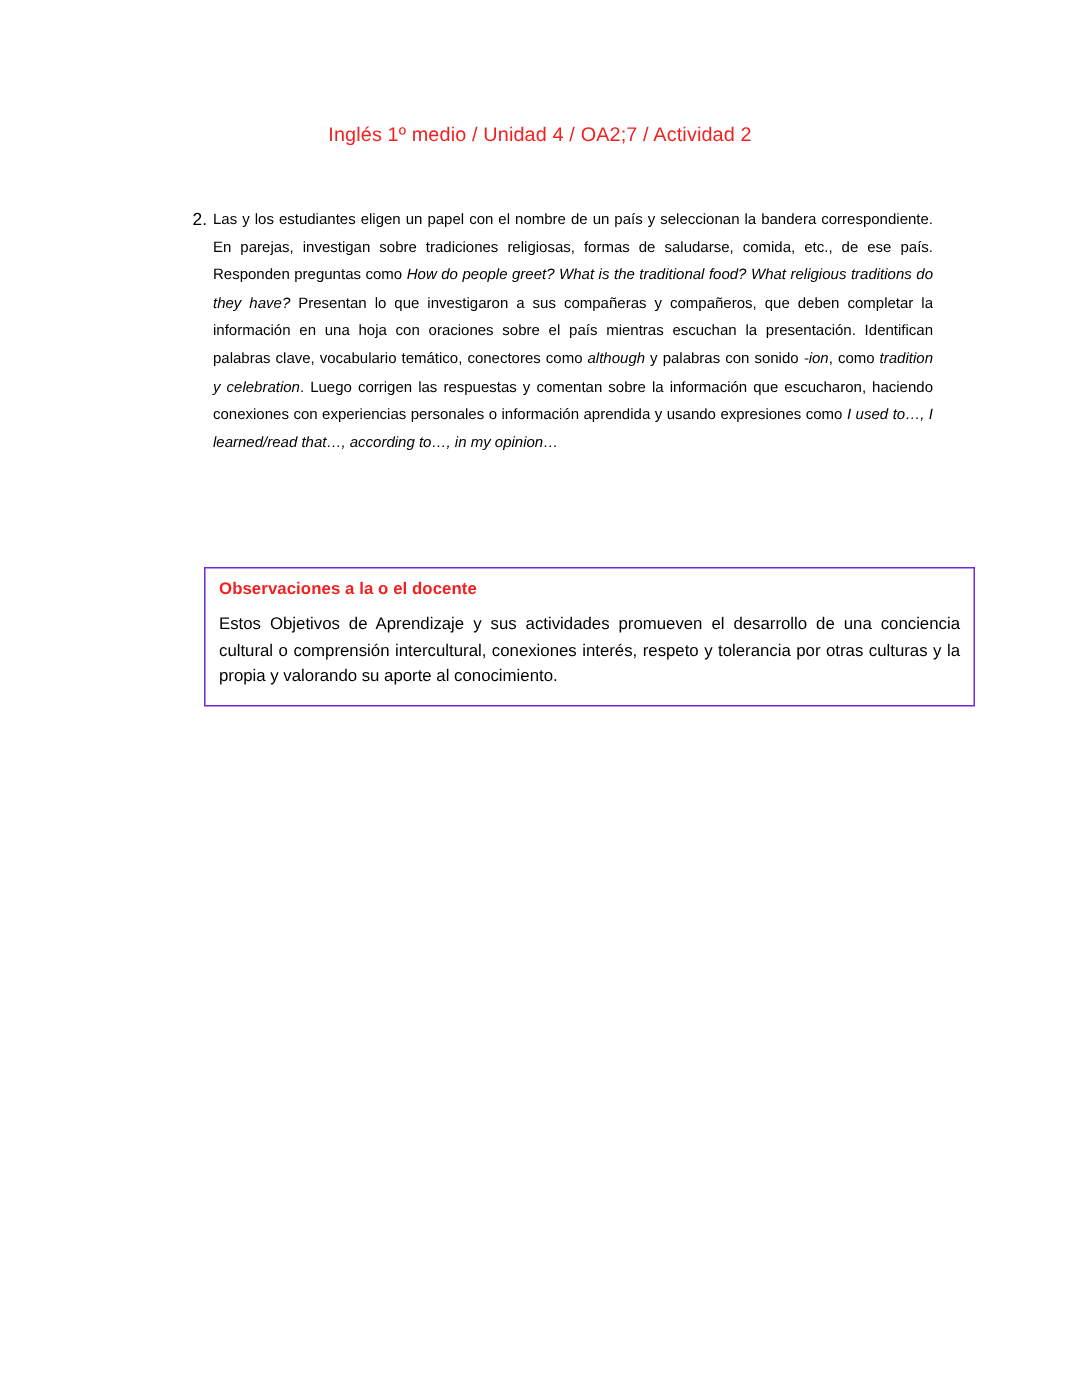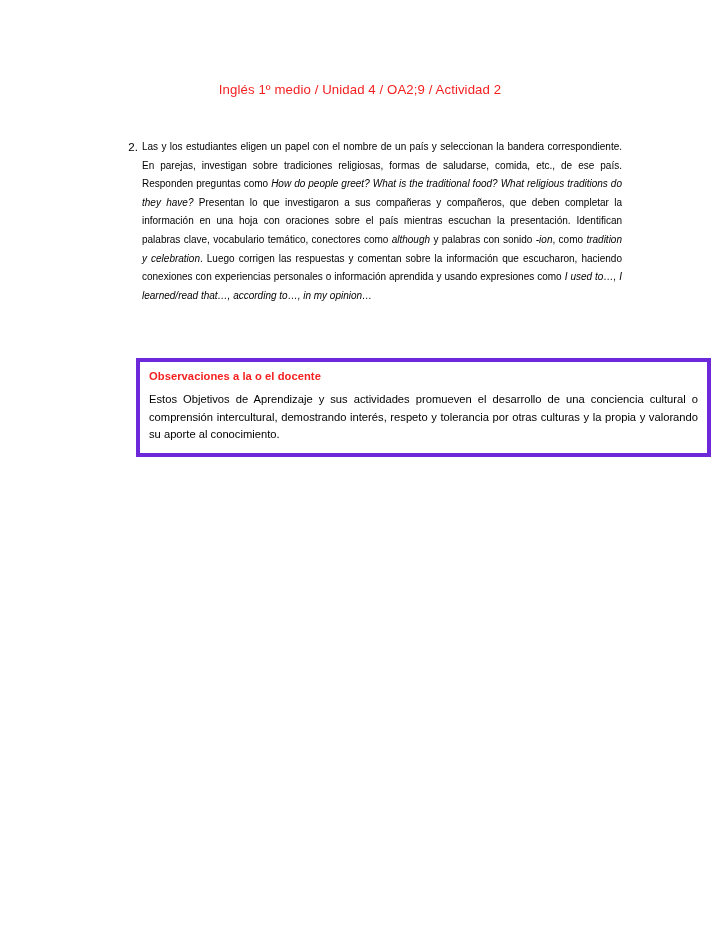--- a/index.html
+++ b/index.html
@@ -66,24 +66,24 @@
     hyphens: none;
   }
   .activity-body i {
     font-style: italic;
   }
 
   
   .obs-box {
     position: absolute;
     left: 136px;
-    top: 358px;
-    width: 575px;
+    top: 378px;
+    width: 514px;
     box-sizing: border-box;
-    border: 4px solid #6d28d9;
+    border: 1px solid #6d28d9;
     background: #ffffff;
     padding: 7px 9px 9px 9px;
   }
   .obs-title {
     font-size: 11.2px;
     line-height: 15px;
     font-weight: bold;
     color: #f41f1f;
     margin: 0 0 7px 0;
     letter-spacing: 0.05px;
@@ -95,25 +95,25 @@
     text-justify: inter-word;
     color: #000;
     margin: 0;
   }
 </style>
 </head>
 <body>
 
 <div class="page">
 
-  <div class="doc-title">Inglés 1º medio / Unidad 4 / OA2;9 / Actividad 2</div>
+  <div class="doc-title">Inglés 1º medio / Unidad 4 / OA2;7 / Actividad 2</div>
 
   <div class="activity">
     <span class="activity-marker">2.</span>
     <div class="activity-body"><span>Las y los estudiantes eligen un papel con el nombre de un país y seleccionan la bandera correspondiente. En parejas, investigan sobre tradiciones religiosas, formas de saludarse, comida, etc., de ese país. Responden preguntas como </span><i>How do people greet? What is the traditional food? What religious traditions do they have?</i><span> Presentan lo que investigaron a sus compañeras y compañeros, que deben completar la información en una hoja con oraciones sobre el país mientras escuchan la presentación. Identifican palabras clave, vocabulario temático, conectores como </span><i>although</i><span> y palabras con sonido </span><i>-ion</i><span>, como </span><i>tradition y celebration</i><span>. Luego corrigen las respuestas y comentan sobre la información que escucharon, haciendo conexiones con experiencias personales o información aprendida y usando expresiones como </span><i>I used to…, I learned/read that…, according to…, in my opinion…</i></div>
   </div>
 
   <div class="obs-box">
     <div class="obs-title">Observaciones a la o el docente</div>
-    <div class="obs-text">Estos Objetivos de Aprendizaje y sus actividades promueven el desarrollo de una conciencia cultural o comprensión intercultural, demostrando interés, respeto y tolerancia por otras culturas y la propia y valorando su aporte al conocimiento.</div>
+    <div class="obs-text">Estos Objetivos de Aprendizaje y sus actividades promueven el desarrollo de una conciencia cultural o comprensión intercultural, conexiones interés, respeto y tolerancia por otras culturas y la propia y valorando su aporte al conocimiento.</div>
   </div>
 
 </div>
 
 </body></html>

